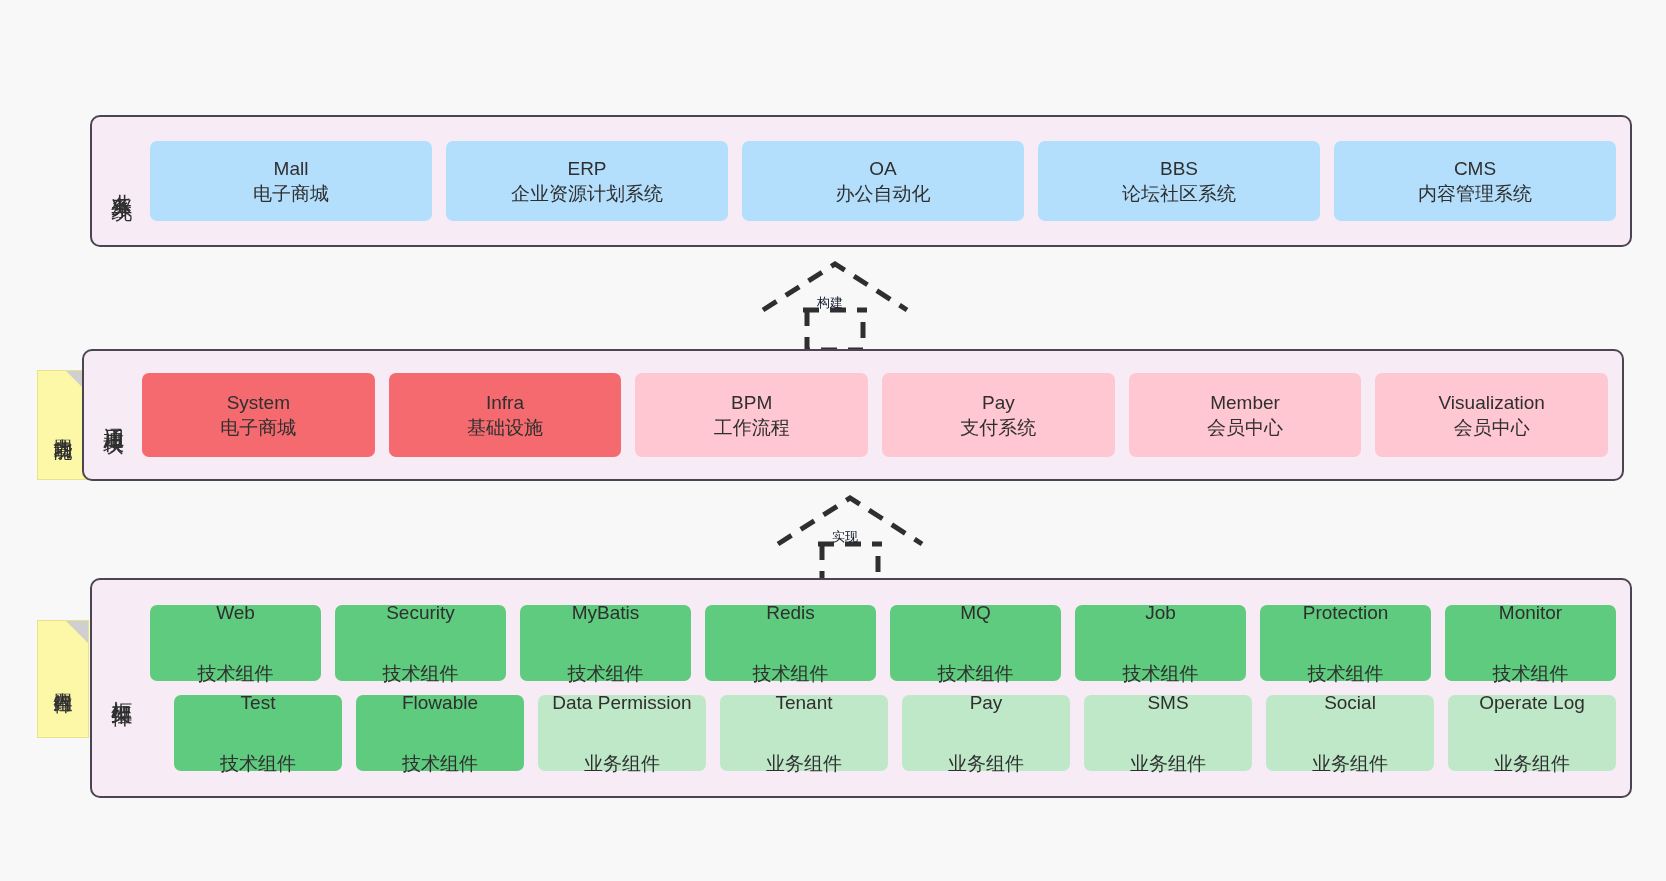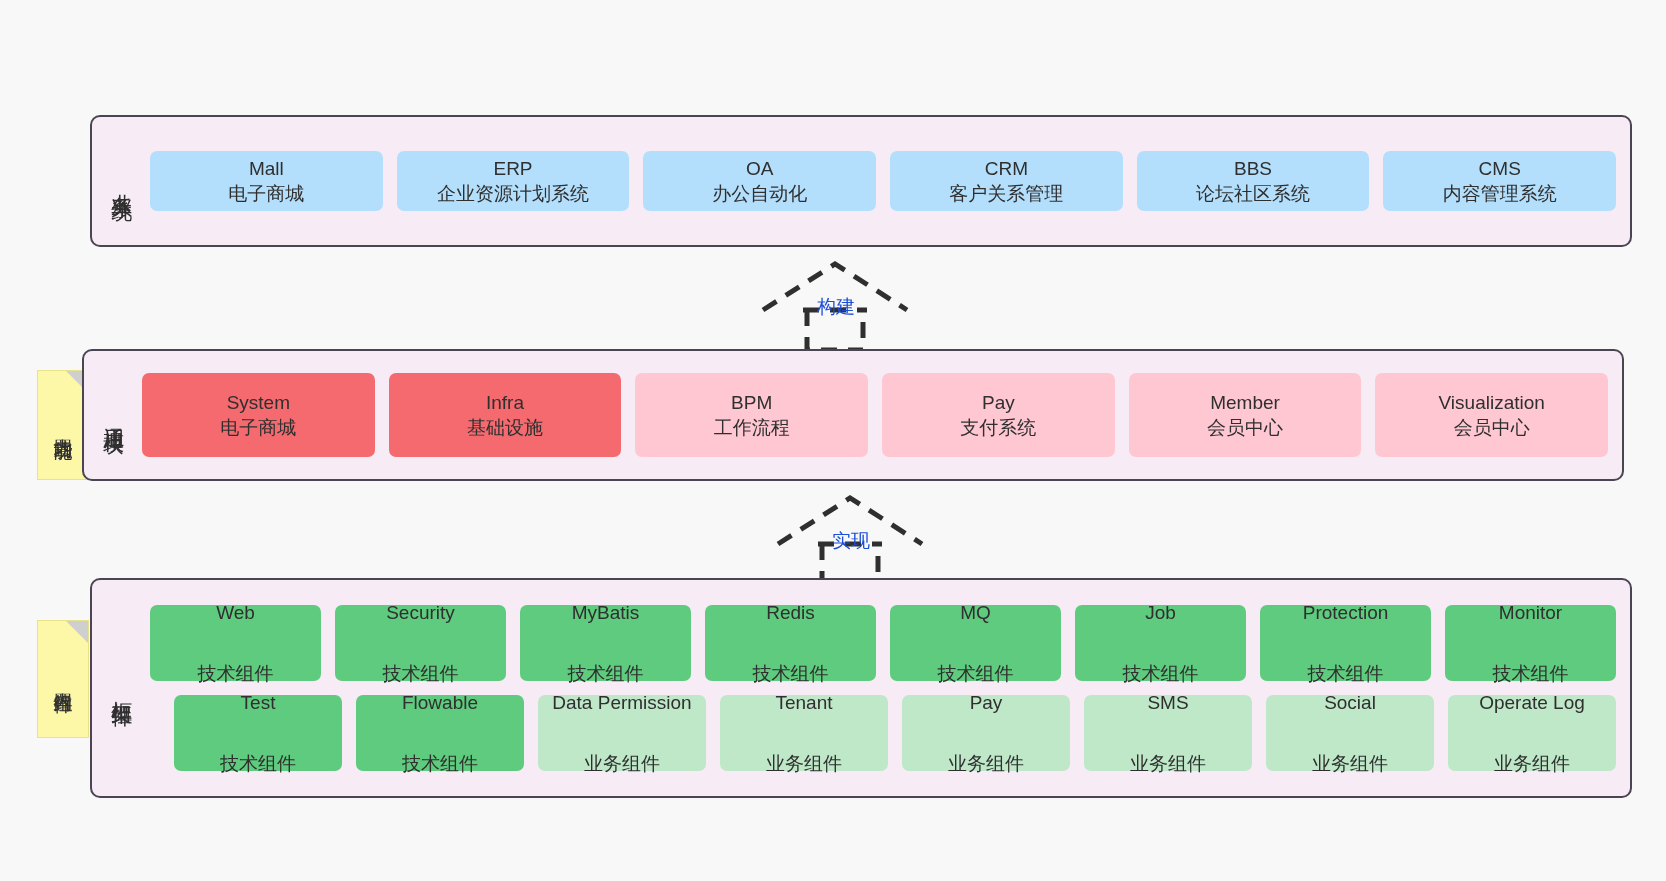--- a/index.html
+++ b/index.html
@@ -73,21 +73,21 @@
   .card .t1 { white-space: nowrap; }
   .card .t2 { white-space: nowrap; }
   .card.wrap .t1 { white-space: normal; }
 
   .c-blue       { background: #b3dffc; }
   .c-red        { background: #f46a6f; }
   .c-pink       { background: #ffc7d1; }
   .c-green      { background: #5fcb7e; }
   .c-lightgreen { background: #bfe8c9; }
 
-  .h-top  { height: 60px; text-align: center; }
+  .h-top  { height: 80px; text-align: center; }
   .h-mid  { height: 84px; }
   .h-bot  { height: 76px; gap: 36px; }
 
   
   #band-business  { left: 90px;  top: 115px; width: 1542px; height: 132px; }
   #band-common    { left: 82px;  top: 349px; width: 1542px; height: 132px; }
   #band-framework { left: 90px;  top: 578px; width: 1542px; height: 220px; }
 
   #band-business  .band-label { margin-left: 8px; }
   #band-common    .band-label { margin-left: 8px; }
@@ -124,22 +124,22 @@
 
   
   .gen-arrow {
     position: absolute;
     width: 160px;
     height: 95px;
   }
   .gen-arrow svg { display: block; overflow: visible; }
   .gen-label {
     position: absolute;
-    font-size: 19px;
-    color: #1d4ed8;
+    font-size: 13px;
+    color: #0f172a;
     background: transparent;
     white-space: nowrap;
   }
   #arrow-build { left: 755px; top: 258px; }
   #arrow-build .gen-label { left: 62px; top: 36px; }
   #arrow-implement { left: 770px; top: 492px; }
   #arrow-implement .gen-label { left: 62px; top: 36px; }
 </style>
 </head>
 <body>
@@ -154,24 +154,20 @@
       </div>
       <div class="card c-blue h-top">
         <span class="t1">ERP</span>
         <span class="t2">企业资源计划系统</span>
       </div>
       <div class="card c-blue h-top">
         <span class="t1">OA</span>
         <span class="t2">办公自动化</span>
       </div>
       <div class="card c-blue h-top">
-        <span class="t1">CRM</span>
-        <span class="t2">客户关系管理</span>
-      </div>
-      <div class="card c-blue h-top">
         <span class="t1">BBS</span>
         <span class="t2">论坛社区系统</span>
       </div>
       <div class="card c-blue h-top">
         <span class="t1">CMS</span>
         <span class="t2">内容管理系统</span>
       </div>
     </div>
   </div>
 </div>

